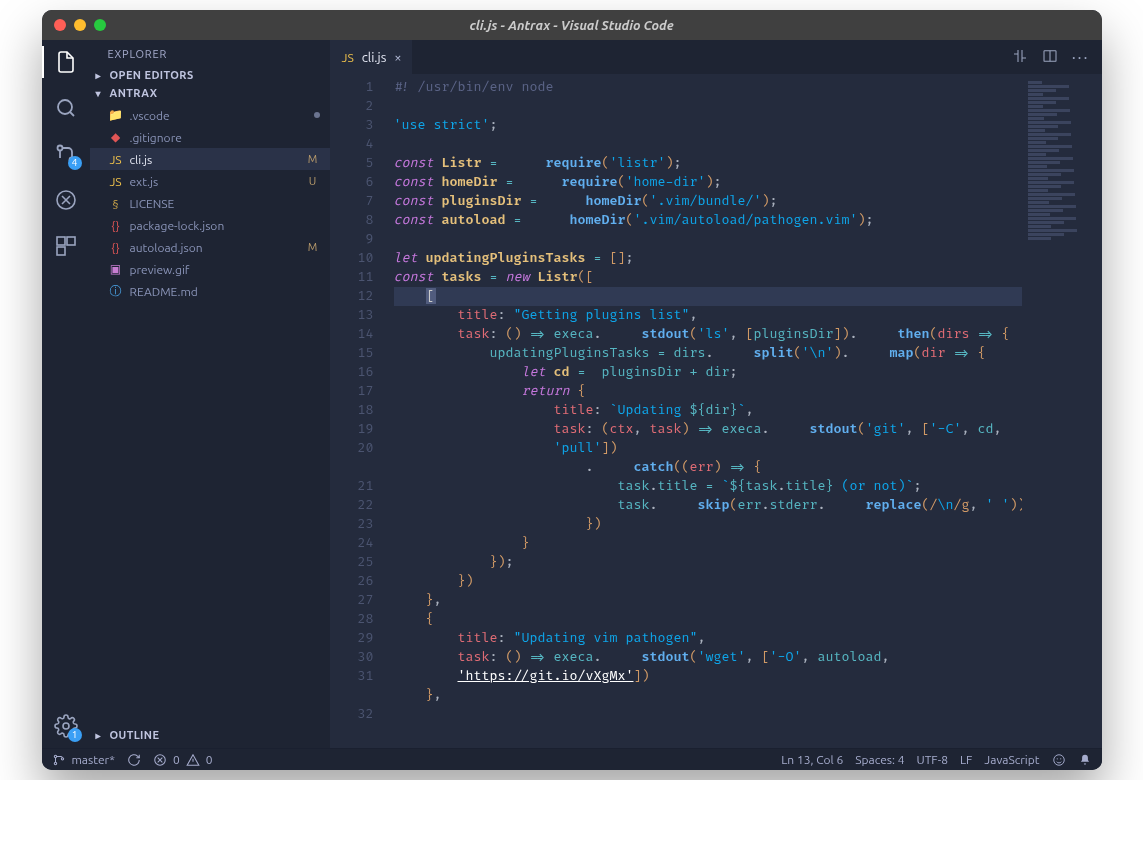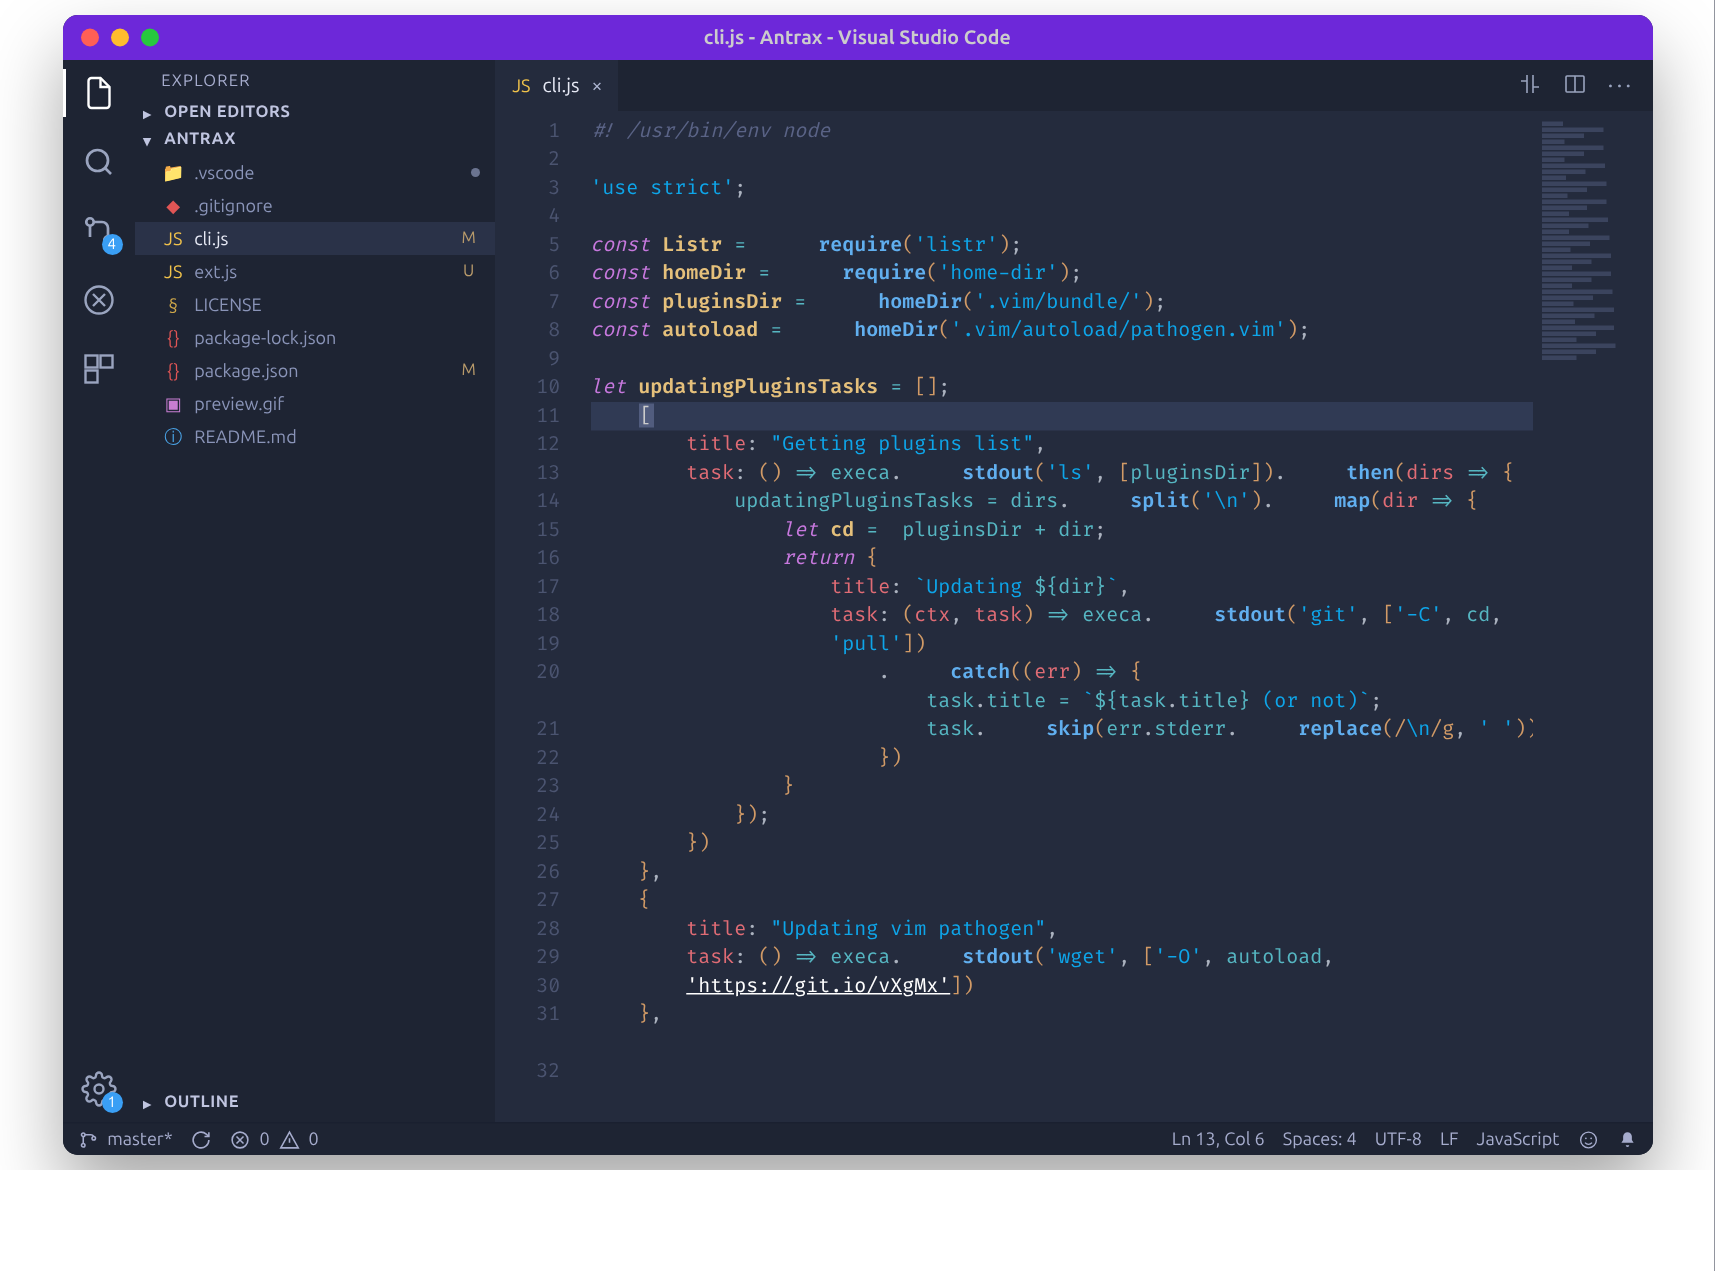--- a/index.html
+++ b/index.html
@@ -20,25 +20,26 @@
     box-shadow: 0 25px 50px rgba(0,0,0,0.35);
     display: flex;
     flex-direction: column;
     overflow: hidden;
     color: #ccc;
   }
 
   
   .titlebar {
     height: 30px;
-    background: #6d28d9;
+    background: #404040;
     display: flex;
     align-items: center;
     position: relative;
     flex-shrink: 0;
+    font-style: italic;
   }
   .traffic { display: flex; gap: 8px; padding-left: 12px; }
   .dot { width: 12px; height: 12px; border-radius: 50%; }
   .dot.red { background: #ff5f56; }
   .dot.yellow { background: #ffbd2e; }
   .dot.green { background: #27c93f; }
   .title { position: absolute; left: 0; right: 0; text-align: center; color: #ccc; font-size: 13px; font-weight: 600; }
 
   
   .body { flex: 1; display: flex; min-height: 0; }
@@ -171,21 +172,21 @@
     line-height: 19px;
     padding: 4px 0 4px 8px;
     overflow: hidden;
     position: relative;
   }
   .line { white-space: pre; height: 19px; }
   .line.hl { background: #303a54; }
   .line .cursor { background: #515c7e; padding: 0 1px; }
 
   
-  .cmt { color: #5a6386; font-style: italic; }
+  .cmt { color: #5a6386; }
   .kw  { color: #c678dd; font-style: italic; }
   .kw2 { color: #c678dd; font-style: italic; }
   .str { color: #0ea5e9; }
   .fn  { color: #61afef; font-weight: 600; margin-left: 40px; }
   .var { color: #e5c07b; font-weight: 600; }
   .id  { color: #56b6c2; }
   .op  { color: #56b6c2; }
   .pun { color: #abb2bf; }
   .pun2{ color: #d19a66; }
   .pp  { color: #e06c75; }
@@ -314,21 +315,21 @@
           <div class="tree-row">
             <span class="ficon ic-lic">§</span>
             <span class="fname">LICENSE</span>
           </div>
           <div class="tree-row">
             <span class="ficon ic-json">{}</span>
             <span class="fname">package-lock.json</span>
           </div>
           <div class="tree-row">
             <span class="ficon ic-json">{}</span>
-            <span class="fname">package.json</span>
+            <span class="fname">autoload.json</span>
             <span class="tag">M</span>
           </div>
           <div class="tree-row">
             <span class="ficon ic-img">▣</span>
             <span class="fname">preview.gif</span>
           </div>
           <div class="tree-row">
             <span class="ficon ic-info">ⓘ</span>
             <span class="fname">README.md</span>
           </div>
@@ -401,20 +402,21 @@
             <div class="line"><span class="cmt">#! /usr/bin/env node</span></div>
             <div class="line">&nbsp;</div>
             <div class="line"><span class="str">'use strict'</span><span class="pun">;</span></div>
             <div class="line">&nbsp;</div>
             <div class="line"><span class="kw">const</span> <span class="var">Listr</span> <span class="op">=</span> <span class="fn">require</span><span class="pun2">(</span><span class="str">'listr'</span><span class="pun2">)</span><span class="pun">;</span></div>
             <div class="line"><span class="kw">const</span> <span class="var">homeDir</span> <span class="op">=</span> <span class="fn">require</span><span class="pun2">(</span><span class="str">'home-dir'</span><span class="pun2">)</span><span class="pun">;</span></div>
             <div class="line"><span class="kw">const</span> <span class="var">pluginsDir</span> <span class="op">=</span> <span class="fn">homeDir</span><span class="pun2">(</span><span class="str">'.vim/bundle/'</span><span class="pun2">)</span><span class="pun">;</span></div>
             <div class="line"><span class="kw">const</span> <span class="var">autoload</span> <span class="op">=</span> <span class="fn">homeDir</span><span class="pun2">(</span><span class="str">'.vim/autoload/pathogen.vim'</span><span class="pun2">)</span><span class="pun">;</span></div>
             <div class="line">&nbsp;</div>
             <div class="line"><span class="kw">let</span> <span class="var">updatingPluginsTasks</span> <span class="op">=</span> <span class="pun2">[</span><span class="pun2">]</span><span class="pun">;</span></div>
+            <div class="line"><span class="kw">const</span> <span class="var">tasks</span> <span class="op">=</span> <span class="kw2">new</span> <span class="var">Listr</span><span class="pun2">(</span><span class="pun2">[</span></div>
             <div class="line hl">    <span class="cursor">[</span></div>
             <div class="line">        <span class="pp">title</span><span class="pun">:</span> <span class="str">"Getting plugins list"</span><span class="pun">,</span></div>
             <div class="line">        <span class="pp">task</span><span class="pun">:</span> <span class="pun2">(</span><span class="pun2">)</span> <span class="op">=&gt;</span> <span class="id">execa</span><span class="pun">.</span><span class="fn">stdout</span><span class="pun2">(</span><span class="str">'ls'</span><span class="pun">,</span> <span class="pun2">[</span><span class="id">pluginsDir</span><span class="pun2">]</span><span class="pun2">)</span><span class="pun">.</span><span class="fn">then</span><span class="pun2">(</span><span class="pp">dirs</span> <span class="op">=&gt;</span> <span class="pun2">{</span></div>
             <div class="line">            <span class="id">updatingPluginsTasks</span> <span class="op">=</span> <span class="id">dirs</span><span class="pun">.</span><span class="fn">split</span><span class="pun2">(</span><span class="str">'\n'</span><span class="pun2">)</span><span class="pun">.</span><span class="fn">map</span><span class="pun2">(</span><span class="pp">dir</span> <span class="op">=&gt;</span> <span class="pun2">{</span></div>
             <div class="line">                <span class="kw">let</span> <span class="var">cd</span> <span class="op">=</span>  <span class="id">pluginsDir</span> <span class="op">+</span> <span class="id">dir</span><span class="pun">;</span></div>
             <div class="line">                <span class="kw2">return</span> <span class="pun2">{</span></div>
             <div class="line">                    <span class="pp">title</span><span class="pun">:</span> <span class="str">`Updating </span><span class="interp">${</span><span class="id">dir</span><span class="interp">}</span><span class="str">`</span><span class="pun">,</span></div>
             <div class="line">                    <span class="pp">task</span><span class="pun">:</span> <span class="pun2">(</span><span class="pp">ctx</span><span class="pun">,</span> <span class="pp">task</span><span class="pun2">)</span> <span class="op">=&gt;</span> <span class="id">execa</span><span class="pun">.</span><span class="fn">stdout</span><span class="pun2">(</span><span class="str">'git'</span><span class="pun">,</span> <span class="pun2">[</span><span class="str">'-C'</span><span class="pun">,</span> <span class="id">cd</span><span class="pun">,</span></div>
             <div class="line">                    <span class="str">'pull'</span><span class="pun2">]</span><span class="pun2">)</span></div>
             <div class="line">                        <span class="pun">.</span><span class="fn">catch</span><span class="pun2">(</span><span class="pun2">(</span><span class="pp">err</span><span class="pun2">)</span> <span class="op">=&gt;</span> <span class="pun2">{</span></div>

